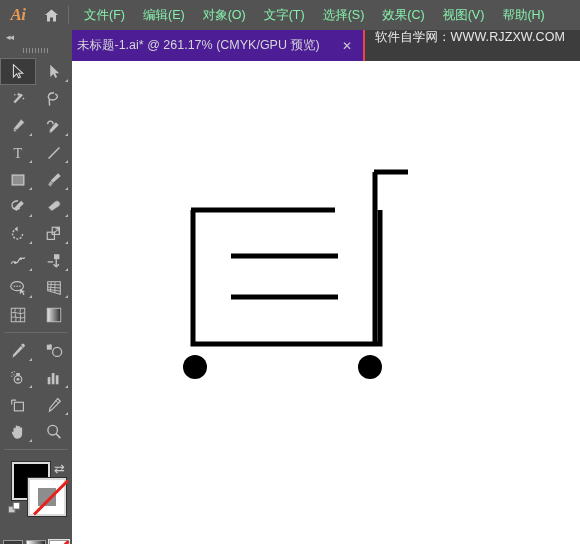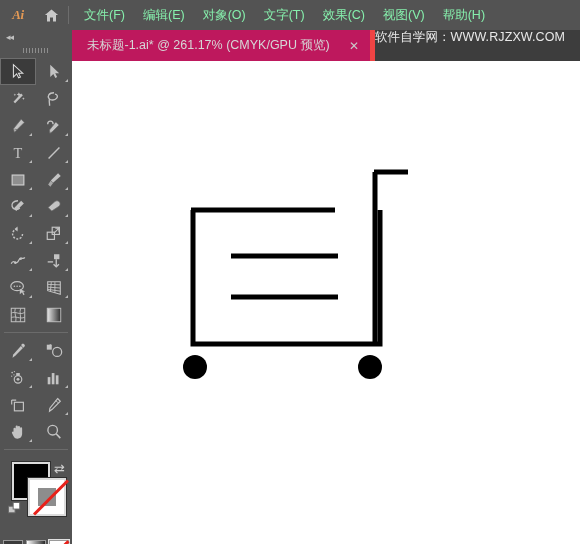--- a/index.html
+++ b/index.html
@@ -13,21 +13,21 @@
   .app{position:relative;width:580px;height:544px;}
 
   
   .menubar{
     position:absolute;left:0;top:0;width:580px;height:30px;
     background:#535353;
     display:flex;align-items:center;
   }
   .ai-logo{
     width:36px;height:30px;display:flex;align-items:center;justify-content:center;
-    color:#e59a55;font-size:13px;font-weight:bold;font-style:italic;
+    color:#e59a55;font-size:17px;font-weight:bold;font-style:italic;
     font-family:"Liberation Serif","DejaVu Serif",serif;
     letter-spacing:-0.5px;
   }
   .home-btn{
     width:30px;height:30px;display:flex;align-items:center;justify-content:center;
   }
   .menu-sep{
     width:1px;height:18px;background:#6d6d6d;margin:0 6px 0 2px;
   }
   .menu-items{display:flex;align-items:center;}
@@ -40,24 +40,24 @@
     position:absolute;left:0;top:30px;width:580px;height:31px;
     background:#3d3d3d;
   }
   .tabbar-left-stub{
     position:absolute;left:0;top:0;width:62px;height:31px;background:#535353;
   }
   .tabbar-left-stub:after{
     content:"";position:absolute;left:56px;top:0;width:6px;height:31px;background:#3d3d3d;
   }
   .doc-tab{
-    position:absolute;left:72px;top:0;width:303px;height:31px;
-    background:#be185d;
+    position:absolute;left:62px;top:0;width:303px;height:31px;
+    background:#4c1d95;
     display:flex;align-items:center;
-    border-right:5px solid #ef4444;
+    border-right:2px solid #ef4444;
     box-sizing:border-box;
   }
   .doc-tab-title{
     color:#d6d6d6;font-size:12.5px;padding-left:15px;white-space:nowrap;
   }
   .doc-tab-close{
     position:absolute;right:11px;top:0;height:31px;
     display:flex;align-items:center;
     color:#c9c9c9;font-size:12px;
   }
@@ -174,20 +174,21 @@
       <svg width="15" height="15" viewBox="0 0 16 16">
         <path d="M8 1.5 L15 7.5 L12.8 7.5 L12.8 14.5 L9.6 14.5 L9.6 10 L6.4 10 L6.4 14.5 L3.2 14.5 L3.2 7.5 L1 7.5 Z" fill="#c9c9c9"></path>
       </svg>
     </div>
     <div class="menu-sep"></div>
     <div class="menu-items">
       <div class="menu-item">文件(F)</div>
       <div class="menu-item">编辑(E)</div>
       <div class="menu-item">对象(O)</div>
       <div class="menu-item">文字(T)</div>
+      <div class="menu-item">选择(S)</div>
       <div class="menu-item">效果(C)</div>
       <div class="menu-item">视图(V)</div>
       <div class="menu-item">帮助(H)</div>
     </div>
   </div>
 
   <div class="tabbar">
     <div class="tabbar-left-stub"></div>
     <div class="doc-tab">
       <span class="doc-tab-title">未标题-1.ai* @ 261.17% (CMYK/GPU 预览)</span>

